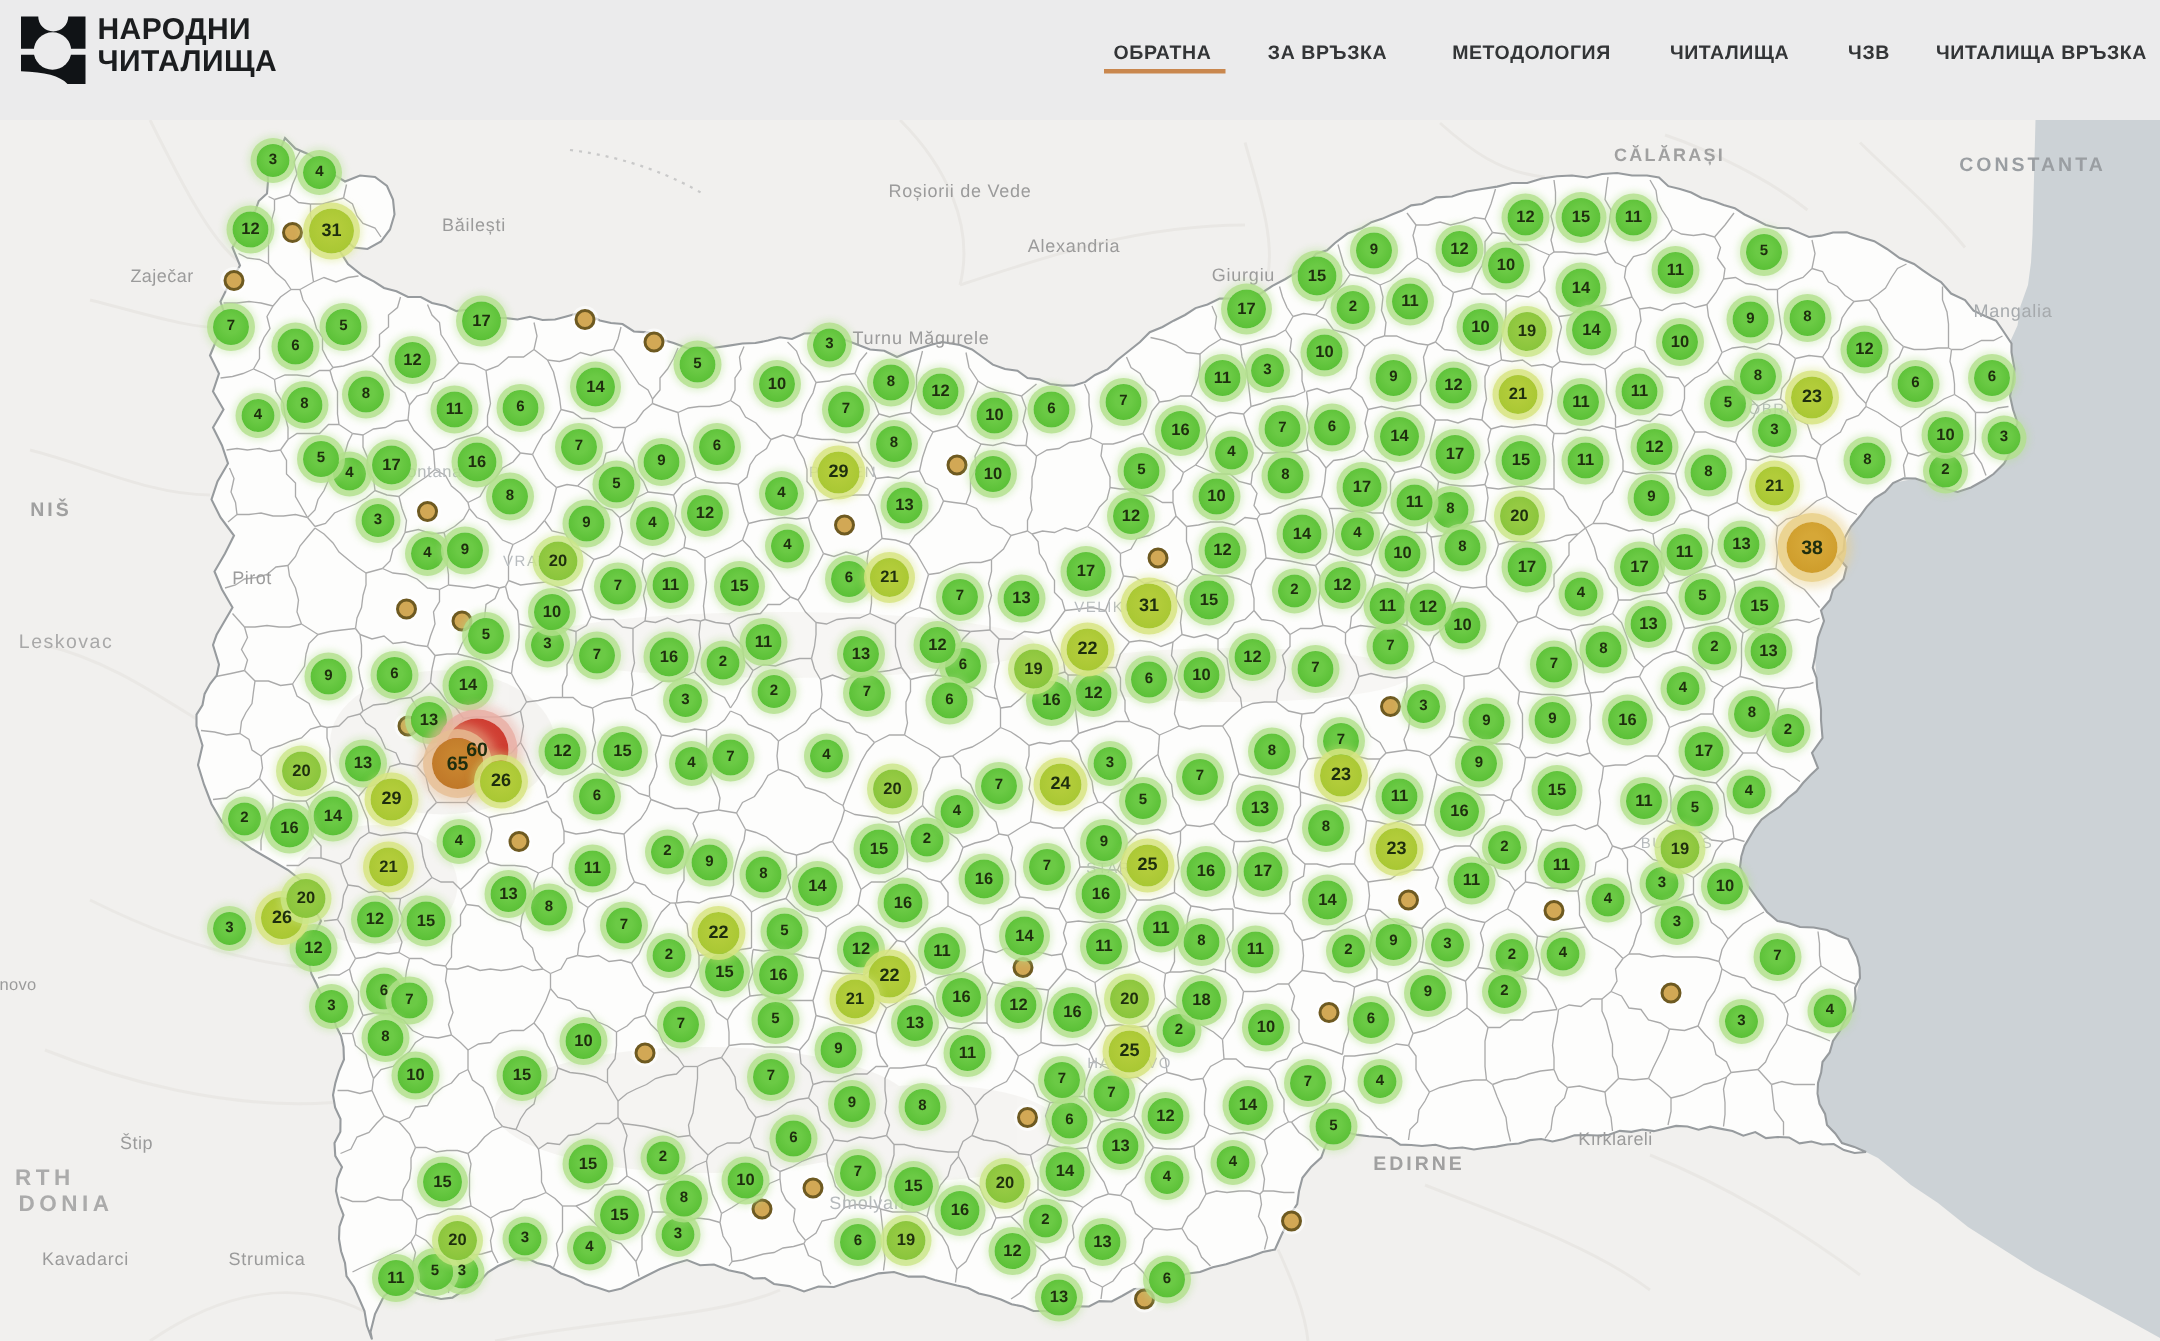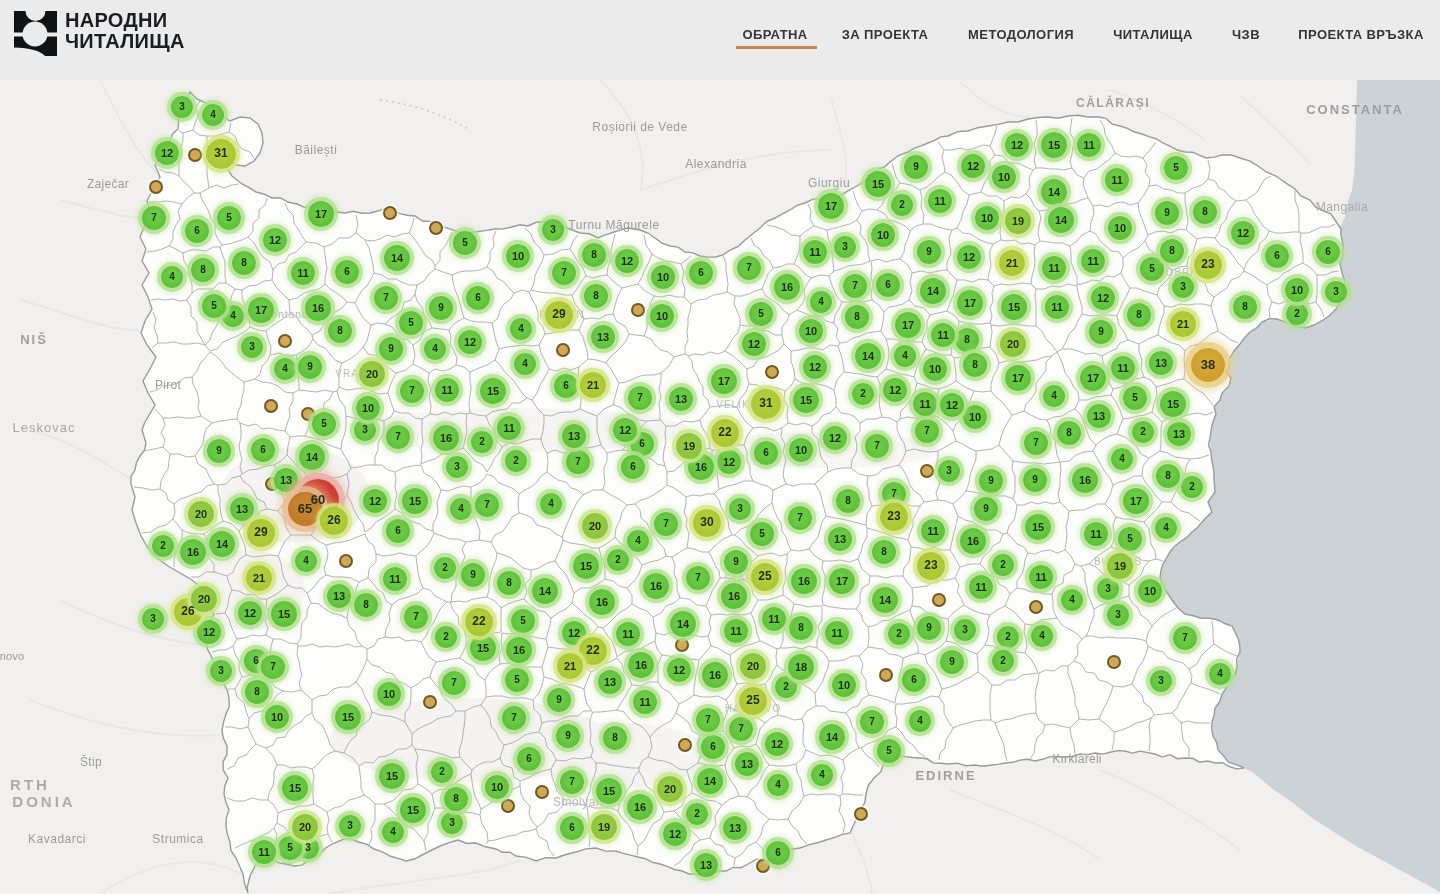--- a/index.html
+++ b/index.html
@@ -1826,21 +1826,21 @@
 <div class="t" style="left:285px;top:422px;width:40px;font-size:13px">65</div>
 <div class="t" style="left:1188px;top:278px;width:40px;font-size:13px">38</div>
 <div class="t" style="left:201px;top:67px;width:40px;font-size:12px">31</div>
 <div class="t" style="left:746px;top:317px;width:40px;font-size:12px">31</div>
 <div class="t" style="left:539px;top:228px;width:40px;font-size:12px">29</div>
 <div class="t" style="left:241px;top:446px;width:40px;font-size:12px">29</div>
 <div class="t" style="left:314px;top:434px;width:40px;font-size:12px">26</div>
 <div class="t" style="left:168px;top:525px;width:40px;font-size:12px">26</div>
 <div class="t" style="left:745px;top:490px;width:40px;font-size:12px">25</div>
 <div class="t" style="left:733px;top:614px;width:40px;font-size:12px">25</div>
-<div class="t" style="left:687px;top:436px;width:40px;font-size:12px">30</div>
+<div class="t" style="left:687px;top:436px;width:40px;font-size:12px">24</div>
 <div class="t" style="left:1188px;top:178px;width:40px;font-size:12px">23</div>
 <div class="t" style="left:874px;top:430px;width:40px;font-size:12px">23</div>
 <div class="t" style="left:911px;top:479px;width:40px;font-size:12px">23</div>
 <div class="t" style="left:459px;top:535px;width:40px;font-size:12px">22</div>
 <div class="t" style="left:705px;top:346px;width:40px;font-size:12px">22</div>
 <div class="t" style="left:573px;top:564px;width:40px;font-size:12px">22</div>
 <div class="t" style="left:992px;top:177px;width:40px;font-size:11px">21</div>
 <div class="t" style="left:1163px;top:238px;width:40px;font-size:11px">21</div>
 <div class="t" style="left:239px;top:492px;width:40px;font-size:11px">21</div>
 <div class="t" style="left:573px;top:299px;width:40px;font-size:11px">21</div>
@@ -1859,18 +1859,18 @@
 <div class="t" style="left:584px;top:741px;width:40px;font-size:11px">19</div>
 </div>
 <div id="hdr">
 <div id="logo"><svg width="45" height="52" viewBox="0 0 45 52">
 <path fill="#101316" d="M1,5 h11.5 a10,10 0 0 0 20,0 H44 v21.5 h-43 z"></path>
 <path fill="#101316" d="M1,30.5 h43 v19.5 h-12 c-5,-5.5 -15,-8 -31,-8.5 z"></path>
 <circle cx="22" cy="28" r="12.5" fill="#ebebec"></circle>
 </svg></div>
 <div id="ttl">НАРОДНИ<br>ЧИТАЛИЩА</div>
 <span class="nv" style="left:775px">ОБРАТНА</span>
-<span class="nv" style="left:885px">ЗА ПРОЕКТА</span>
+<span class="nv" style="left:885px">ЗА ВРЪЗКА</span>
 <span class="nv" style="left:1021px">МЕТОДОЛОГИЯ</span>
 <span class="nv" style="left:1153px">ЧИТАЛИЩА</span>
 <span class="nv" style="left:1246px">ЧЗВ</span>
-<span class="nv" style="left:1361px">ПРОЕКТА ВРЪЗКА</span>
+<span class="nv" style="left:1361px">ЧИТАЛИЩА ВРЪЗКА</span>
 <div id="uline"></div>
 </div>
 </body></html>

